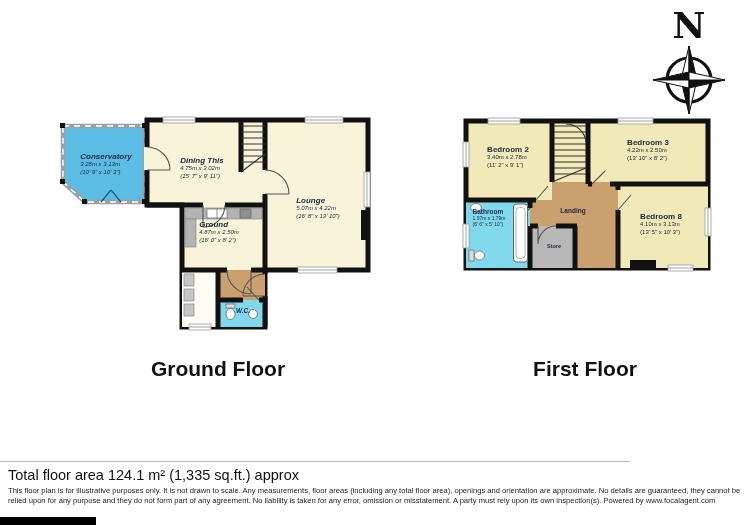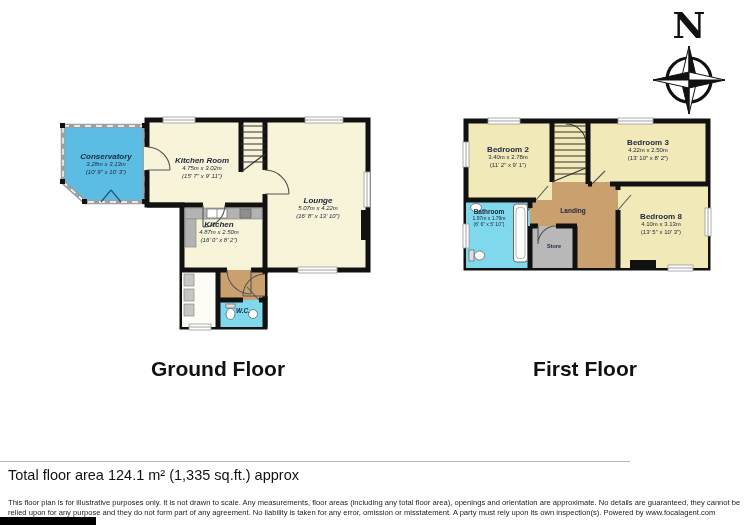--- a/index.html
+++ b/index.html
@@ -4,33 +4,33 @@
 <style>
   html,body{margin:0;padding:0;background:#fff;}
   .page{position:relative;width:750px;height:525px;background:#fff;overflow:hidden;
         font-family:"Liberation Sans",sans-serif;}
   .compass{position:absolute;left:648px;top:6px;width:82px;height:112px;text-align:center;}
   .compass-n{font-family:"DejaVu Serif",serif;font-weight:700;font-size:36px;line-height:38px;color:#111;}
   .plan{position:absolute;}
   .plan-ground{left:55px;top:112px;width:320px;height:225px;font-style:italic;}
   .plan-first{left:458px;top:112px;width:255px;height:170px;}
   .plan svg{position:absolute;left:0;top:0;}
-  .room-label{position:absolute;transform:translate(-50%,-50%);text-align:center;
+  .room-label{position:absolute;transform:translate(-50%,-50%);text-align:left;
               line-height:1.18;color:#202a44;white-space:nowrap;pointer-events:none;}
   .rn{font-size:8px;font-weight:600;}
   .rd{font-size:6px;}
   .rn-small{font-size:6.5px;font-weight:600;}
   .floor-title{position:absolute;top:357px;width:240px;text-align:center;
                font-size:21px;font-weight:700;color:#111;}
   .title-ground{left:98px;}
   .title-first{left:465px;}
   .footer{position:absolute;left:0;top:461px;width:630px;border-top:1px solid #b5b5b5;
           padding:5px 8px 0 8px;box-sizing:border-box;}
   .total-area{font-size:14.5px;color:#111;}
-  .disclaimer{font-size:7.6px;line-height:1.35;color:#222;margin-top:15px;width:734px;}
+  .disclaimer{font-size:7.6px;line-height:1.35;color:#222;margin-top:3px;width:734px;}
   .bottombar{position:absolute;left:0;top:517px;width:96px;height:8px;background:#000;}
 </style>
 </head>
 <body>
 
 <div class="page">
 
   <div class="compass">
     <div class="compass-n">N</div>
     <svg width="82" height="72" viewBox="0 0 78 72" style="position:static;">
@@ -112,31 +112,31 @@
         <ellipse cx="175.5" cy="202" rx="4.5" ry="5.5" fill="#fff" stroke="#666" stroke-width="0.8"></ellipse>
         <circle cx="198" cy="202" r="4.5" fill="#fff" stroke="#666" stroke-width="0.8"></circle>
       </g>
     </svg>
     <div class="room-label" style="left:51px;top:52px">
       <div class="rn">Conservatory</div>
       <div class="rd">3.28m x 3.13m</div>
       <div class="rd">(10' 9" x 10' 3")</div>
     </div>
     <div class="room-label" style="left:147px;top:56px">
-      <div class="rn">Kitchen Room</div>
+      <div class="rn">Dining This</div>
       <div class="rd">4.75m x 3.02m</div>
       <div class="rd">(15' 7" x 9' 11")</div>
     </div>
     <div class="room-label" style="left:263px;top:96px">
       <div class="rn">Lounge</div>
       <div class="rd">5.07m x 4.22m</div>
       <div class="rd">(16' 8" x 13' 10")</div>
     </div>
     <div class="room-label" style="left:164px;top:120px">
-      <div class="rn">Kitchen</div>
+      <div class="rn">Ground</div>
       <div class="rd">4.87m x 2.50m</div>
       <div class="rd">(16' 0" x 8' 2")</div>
     </div>
     <div class="room-label" style="left:188px;top:199px">
       <div class="rn-small">W.C.</div>
     </div>
   </div>
 
   <div class="plan plan-first">
     <svg width="255" height="170" viewBox="0 0 255 170">

